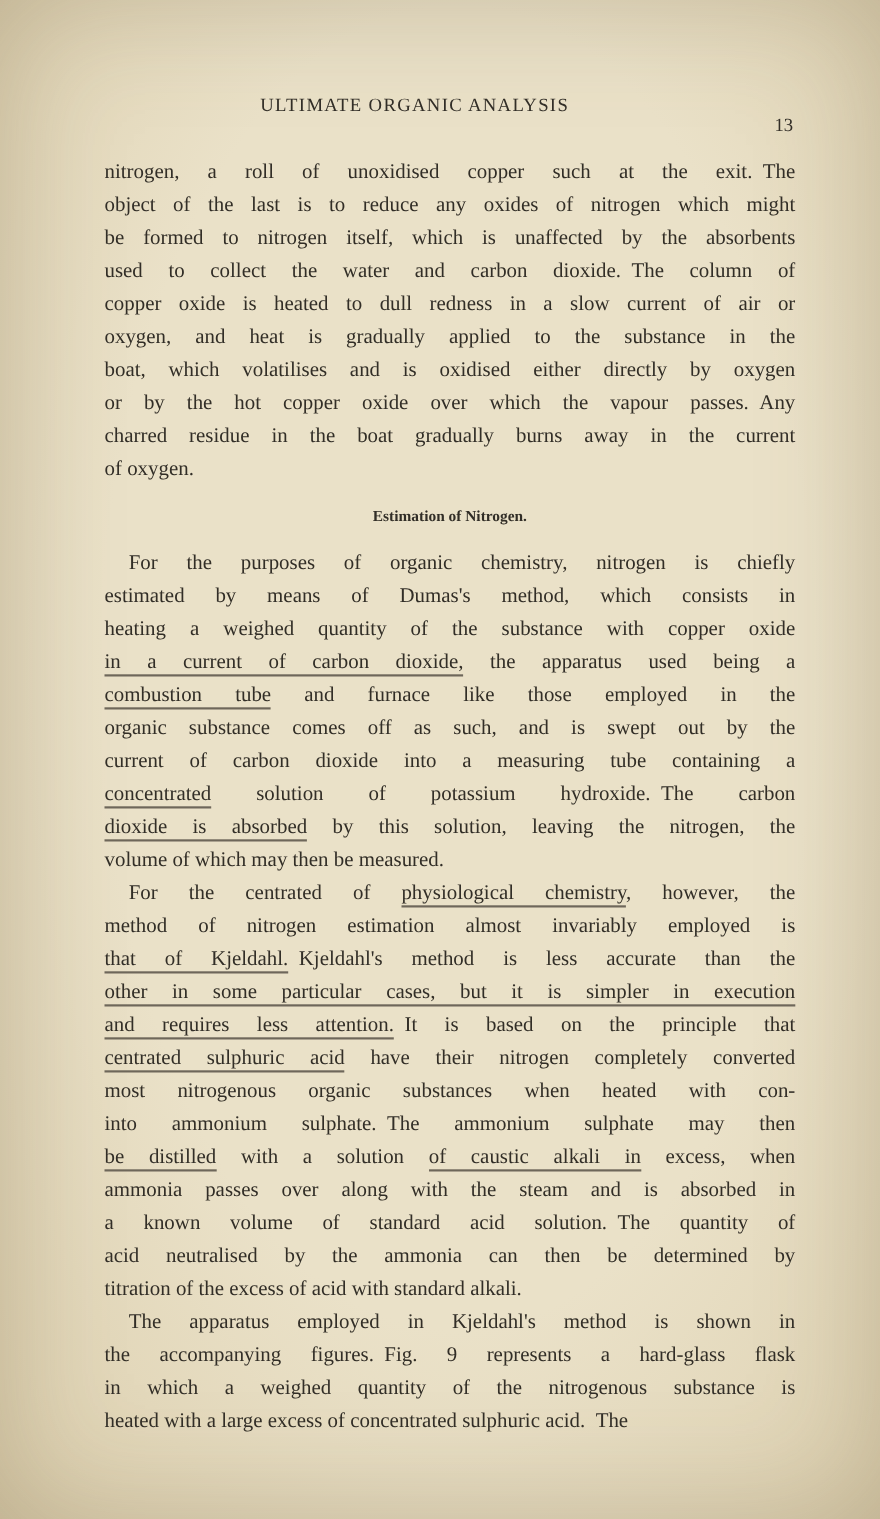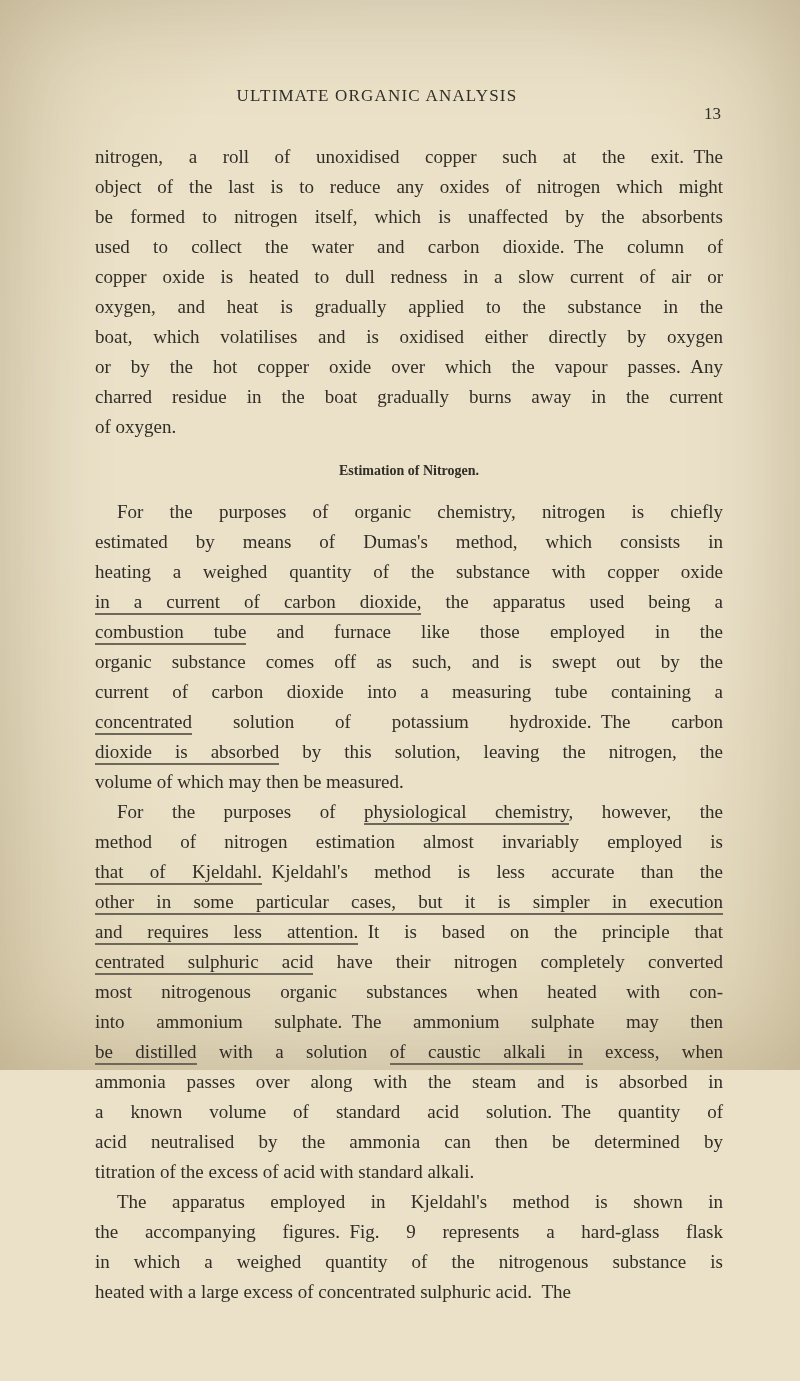--- a/index.html
+++ b/index.html
@@ -10,21 +10,21 @@
   }
   html,body{margin:0;padding:0;}
   body{
     width:800px;height:1381px;overflow:hidden;
     font-family:"Liberation Serif","DejaVu Serif",serif;
     background:var(--paper);
     color:var(--ink);
   }
   .page{
     position:relative;
-    width:800px;height:1070px;
+    width:800px;height:1381px;
     box-sizing:border-box;
     padding:86px 77px 0 95px;
     background:radial-gradient(ellipse at 52% 44%, var(--paper) 55%, var(--paper-edge) 100%);
     box-shadow:inset 0 0 110px rgba(108,90,58,.28);
   }
   .header{
     position:relative;
     height:24px;
     margin-bottom:32px;
     font-size:17px;
@@ -89,21 +89,21 @@
         <div class="line indent"><span>heating a weighed quantity of the substance with copper oxide</span></div>
         <div class="line indent"><span class="u">in a current of carbon dioxide,</span><span> the apparatus used being a</span></div>
         <div class="line indent"><span class="u">combustion tube</span><span> and furnace like those employed in the</span></div>
         <div class="line indent"><span>organic substance comes off as such, and is swept out by the</span></div>
         <div class="line indent"><span>current of carbon dioxide into a measuring tube containing a</span></div>
         <div class="line indent"><span class="u">concentrated</span><span> solution of potassium hydroxide. The carbon</span></div>
         <div class="line indent"><span class="u">dioxide is absorbed</span><span> by this solution, leaving the nitrogen, the</span></div>
         <div class="line last indent"><span>volume of which may then be measured.</span></div>
       </div>
       <div class="para">
-        <div class="line first indent"><span>For the purposes of </span><span class="u">physiological chemistry</span><span>, however, the</span></div>
+        <div class="line first indent"><span>For the centrated of </span><span class="u">physiological chemistry</span><span>, however, the</span></div>
         <div class="line indent"><span>method of nitrogen estimation almost invariably employed is</span></div>
         <div class="line indent"><span class="u">that of Kjeldahl.</span><span> Kjeldahl's method is less accurate than the</span></div>
         <div class="line indent"><span class="u">other in some particular cases, but it is simpler in execution</span></div>
         <div class="line indent"><span class="u">and requires less attention.</span><span> It is based on the principle that</span></div>
         <div class="line indent"><span class="u">centrated sulphuric acid</span><span> have their nitrogen completely converted</span></div>
         <div class="line indent"><span>most nitrogenous organic substances when heated with con-</span></div>
         <div class="line indent"><span>into ammonium sulphate. The ammonium sulphate may then</span></div>
         <div class="line indent"><span class="u">be distilled</span><span> with a solution </span><span class="u">of caustic alkali in</span><span> excess, when</span></div>
         <div class="line indent"><span>ammonia passes over along with the steam and is absorbed in</span></div>
         <div class="line indent"><span>a known volume of standard acid solution. The quantity of</span></div>

